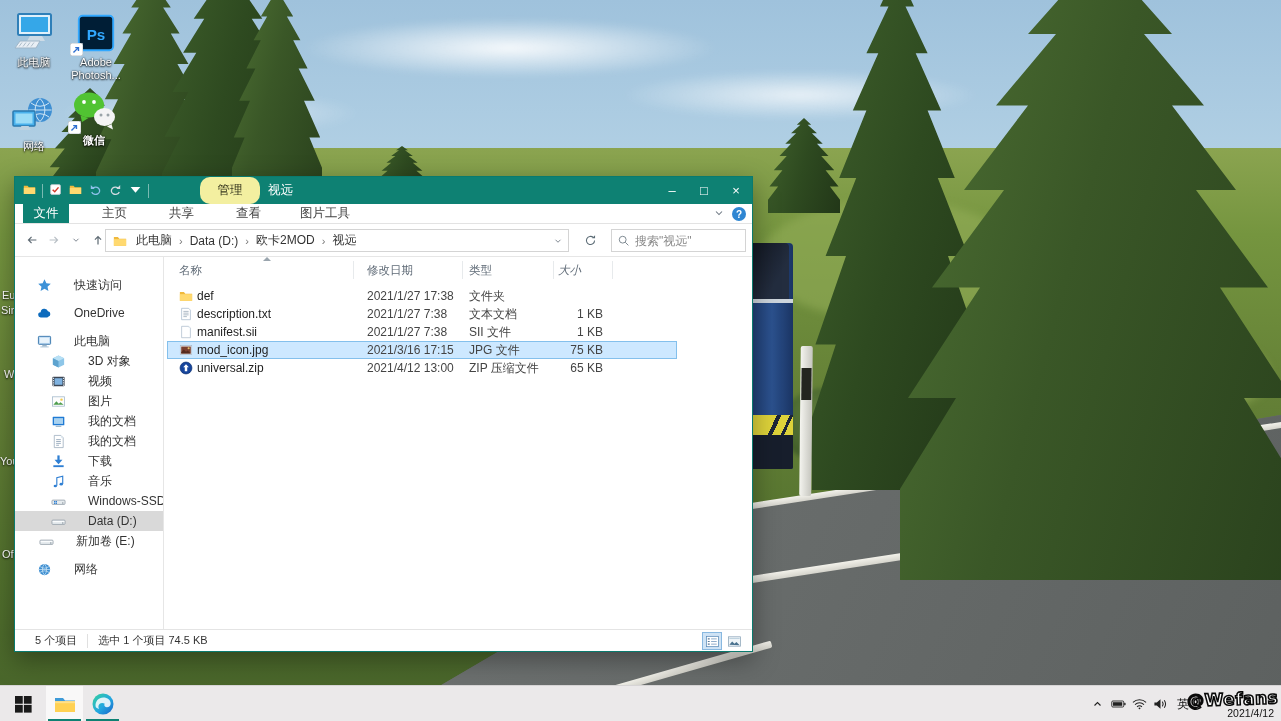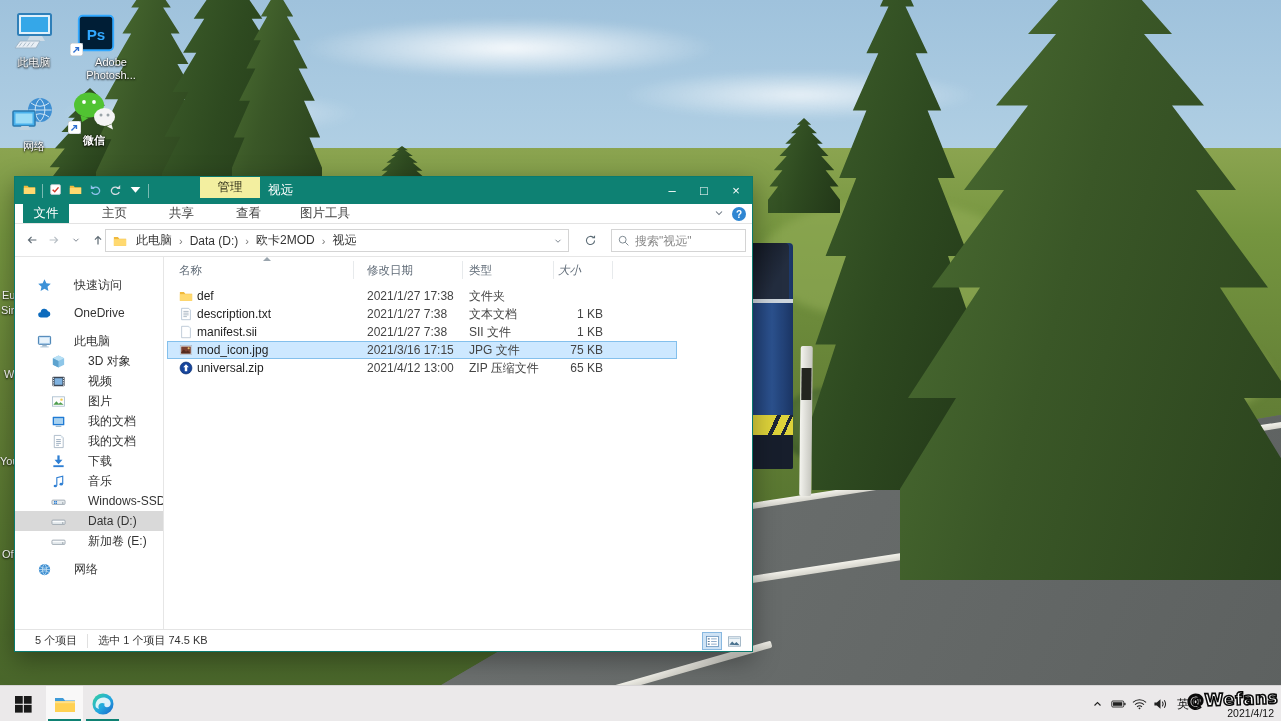--- a/index.html
+++ b/index.html
@@ -35,32 +35,32 @@
   .post::after { content:""; position:absolute; left:1px; right:1px; top:22px; height:32px; background:#23251f; }
   .frag { position:absolute; color:#fff; font-size:11px; text-shadow:0 1px 2px rgba(0,0,0,.9); z-index:5; }
 
   
   .dicon { position:absolute; width:64px; text-align:center; color:#fff; font-size:11px; z-index:6; cursor:default; }
   .dicon .dicon-img { position:relative; width:46px; height:42px; margin:0 auto; }
   .dicon .dicon-img svg { width:100%; height:100%; display:block; }
   .dicon .sc { position:absolute; left:-3px; bottom:-2px; width:13px; height:13px; }
   .dicon .sc svg { width:100%; height:100%; display:block; }
   .dicon .dlabel { margin-top:2px; line-height:1.2; text-shadow:0 1px 2px rgba(0,0,0,.95), 0 0 2px rgba(0,0,0,.8); }
-  #di1 .dlabel { width:58px; margin-left:18px; }
+  #di1 .dlabel { width:58px; margin-left:3px; }
 
   
   .xwin { position:absolute; left:14px; top:176px; width:739px; height:476px; background:#fff; z-index:10;
     border:1px solid #0a7a6e; box-shadow:0 8px 24px rgba(0,0,0,.35); font-size:12px; color:#222; }
   .titlebar { position:absolute; left:0; top:0; right:0; height:27px; background:#0e8173; display:flex; align-items:center; }
   .qat { display:flex; align-items:center; gap:5px; padding-left:7px; }
   .qat-btn { display:inline-flex; width:15px; height:15px; align-items:center; justify-content:center; }
   .qat-btn svg { width:13px; height:13px; }
   .qat-sep { width:1px; height:14px; background:rgba(255,255,255,.45); }
-  .manage-tab { position:absolute; left:185px; top:0; width:60px; height:21px; background:#f3efa0; color:#3a3a20;
-    display:flex; align-items:center; justify-content:center; font-size:12.5px; }
+  .manage-tab { position:absolute; left:185px; top:0; width:60px; height:27px; background:#f3efa0; color:#3a3a20;
+    display:flex; align-items:center; justify-content:center; font-size:12.5px;border-radius:10px; }
   .win-title { position:absolute; left:253px; top:0; height:27px; display:flex; align-items:center; color:#fff; font-size:12.5px; }
   .win-controls { position:absolute; right:0; top:0; height:27px; display:flex; }
   .wc-btn { width:32px; height:27px; display:flex; align-items:center; justify-content:center; color:#fff; font-size:13px; }
   
   .ribbonrow { position:absolute; left:0; top:27px; right:0; height:20px; background:#fff; border-bottom:1px solid #e3e3e3; display:flex; align-items:stretch;gap:24px; }
   .rtab { display:flex; align-items:center; justify-content:center; font-size:12.5px; color:#444; }
   .rtab.t-file { width:46px; margin-left:8px; background:#0e8173; color:#fff; }
   .rtab.t-norm { width:43px; }
   .rtab.t-ctx { width:60px; margin-left:1px; }
   .ribbon-right { position:absolute; right:6px; top:27px; height:20px; display:flex; align-items:center; gap:7px; }
@@ -479,21 +479,21 @@
           <div class="side-item sel" style="padding-left: 36px;">
             <span class="ic">
               <svg viewBox="0 0 16 16">
                 <rect x="1" y="6.5" width="14" height="4.6" rx="1" fill="#e6ebee" stroke="#8e9aa4" stroke-width=".8"></rect>
                 <rect x="1.8" y="7.4" width="12.4" height="1.1" fill="#fafcfd"></rect>
                 <circle cx="12.6" cy="9.6" r=".7" fill="#7e8a94"></circle>
               </svg>
             </span>
             <span>Data (D:)</span>
           </div>
-          <div class="side-item" style="padding-left: 36px;">
+          <div class="side-item" style="padding-left: 24px;">
             <span class="ic">
               <svg viewBox="0 0 16 16">
                 <rect x="1" y="6.5" width="14" height="4.6" rx="1" fill="#e6ebee" stroke="#8e9aa4" stroke-width=".8"></rect>
                 <rect x="1.8" y="7.4" width="12.4" height="1.1" fill="#fafcfd"></rect>
                 <circle cx="12.6" cy="9.6" r=".7" fill="#7e8a94"></circle>
               </svg>
             </span>
             <span>新加卷 (E:)</span>
           </div>
           <div class="side-item gap" style="padding-left: 22px;">

